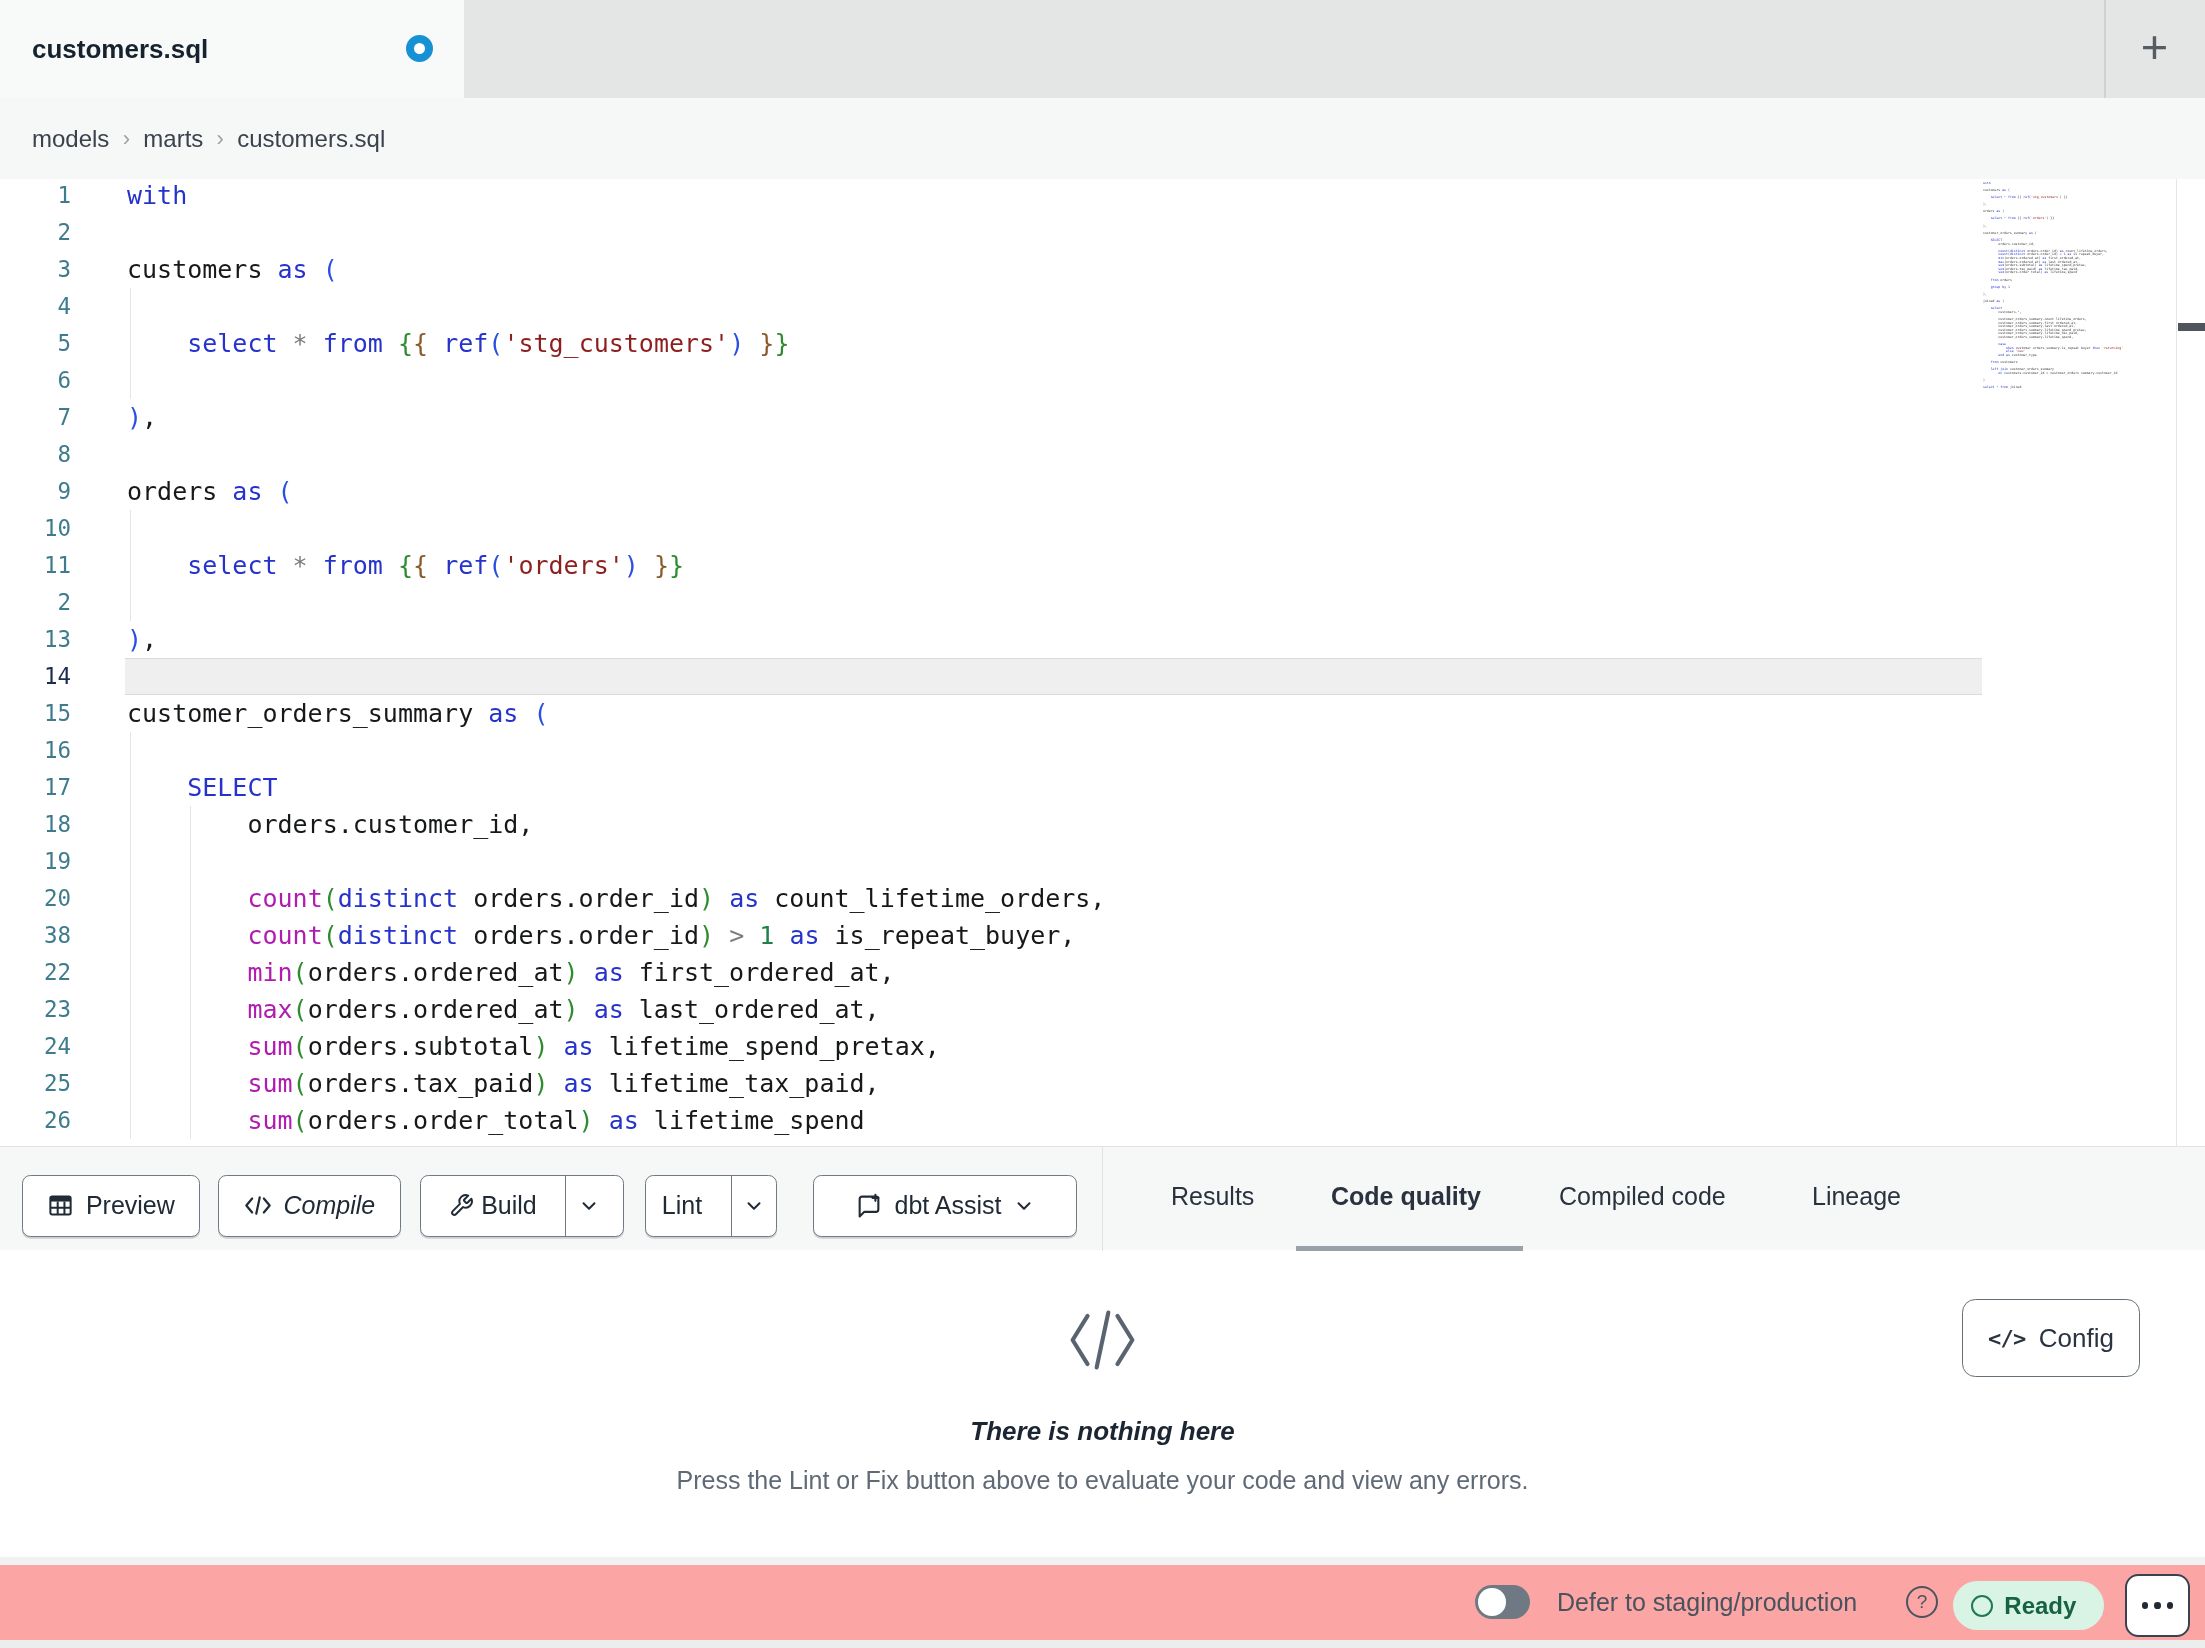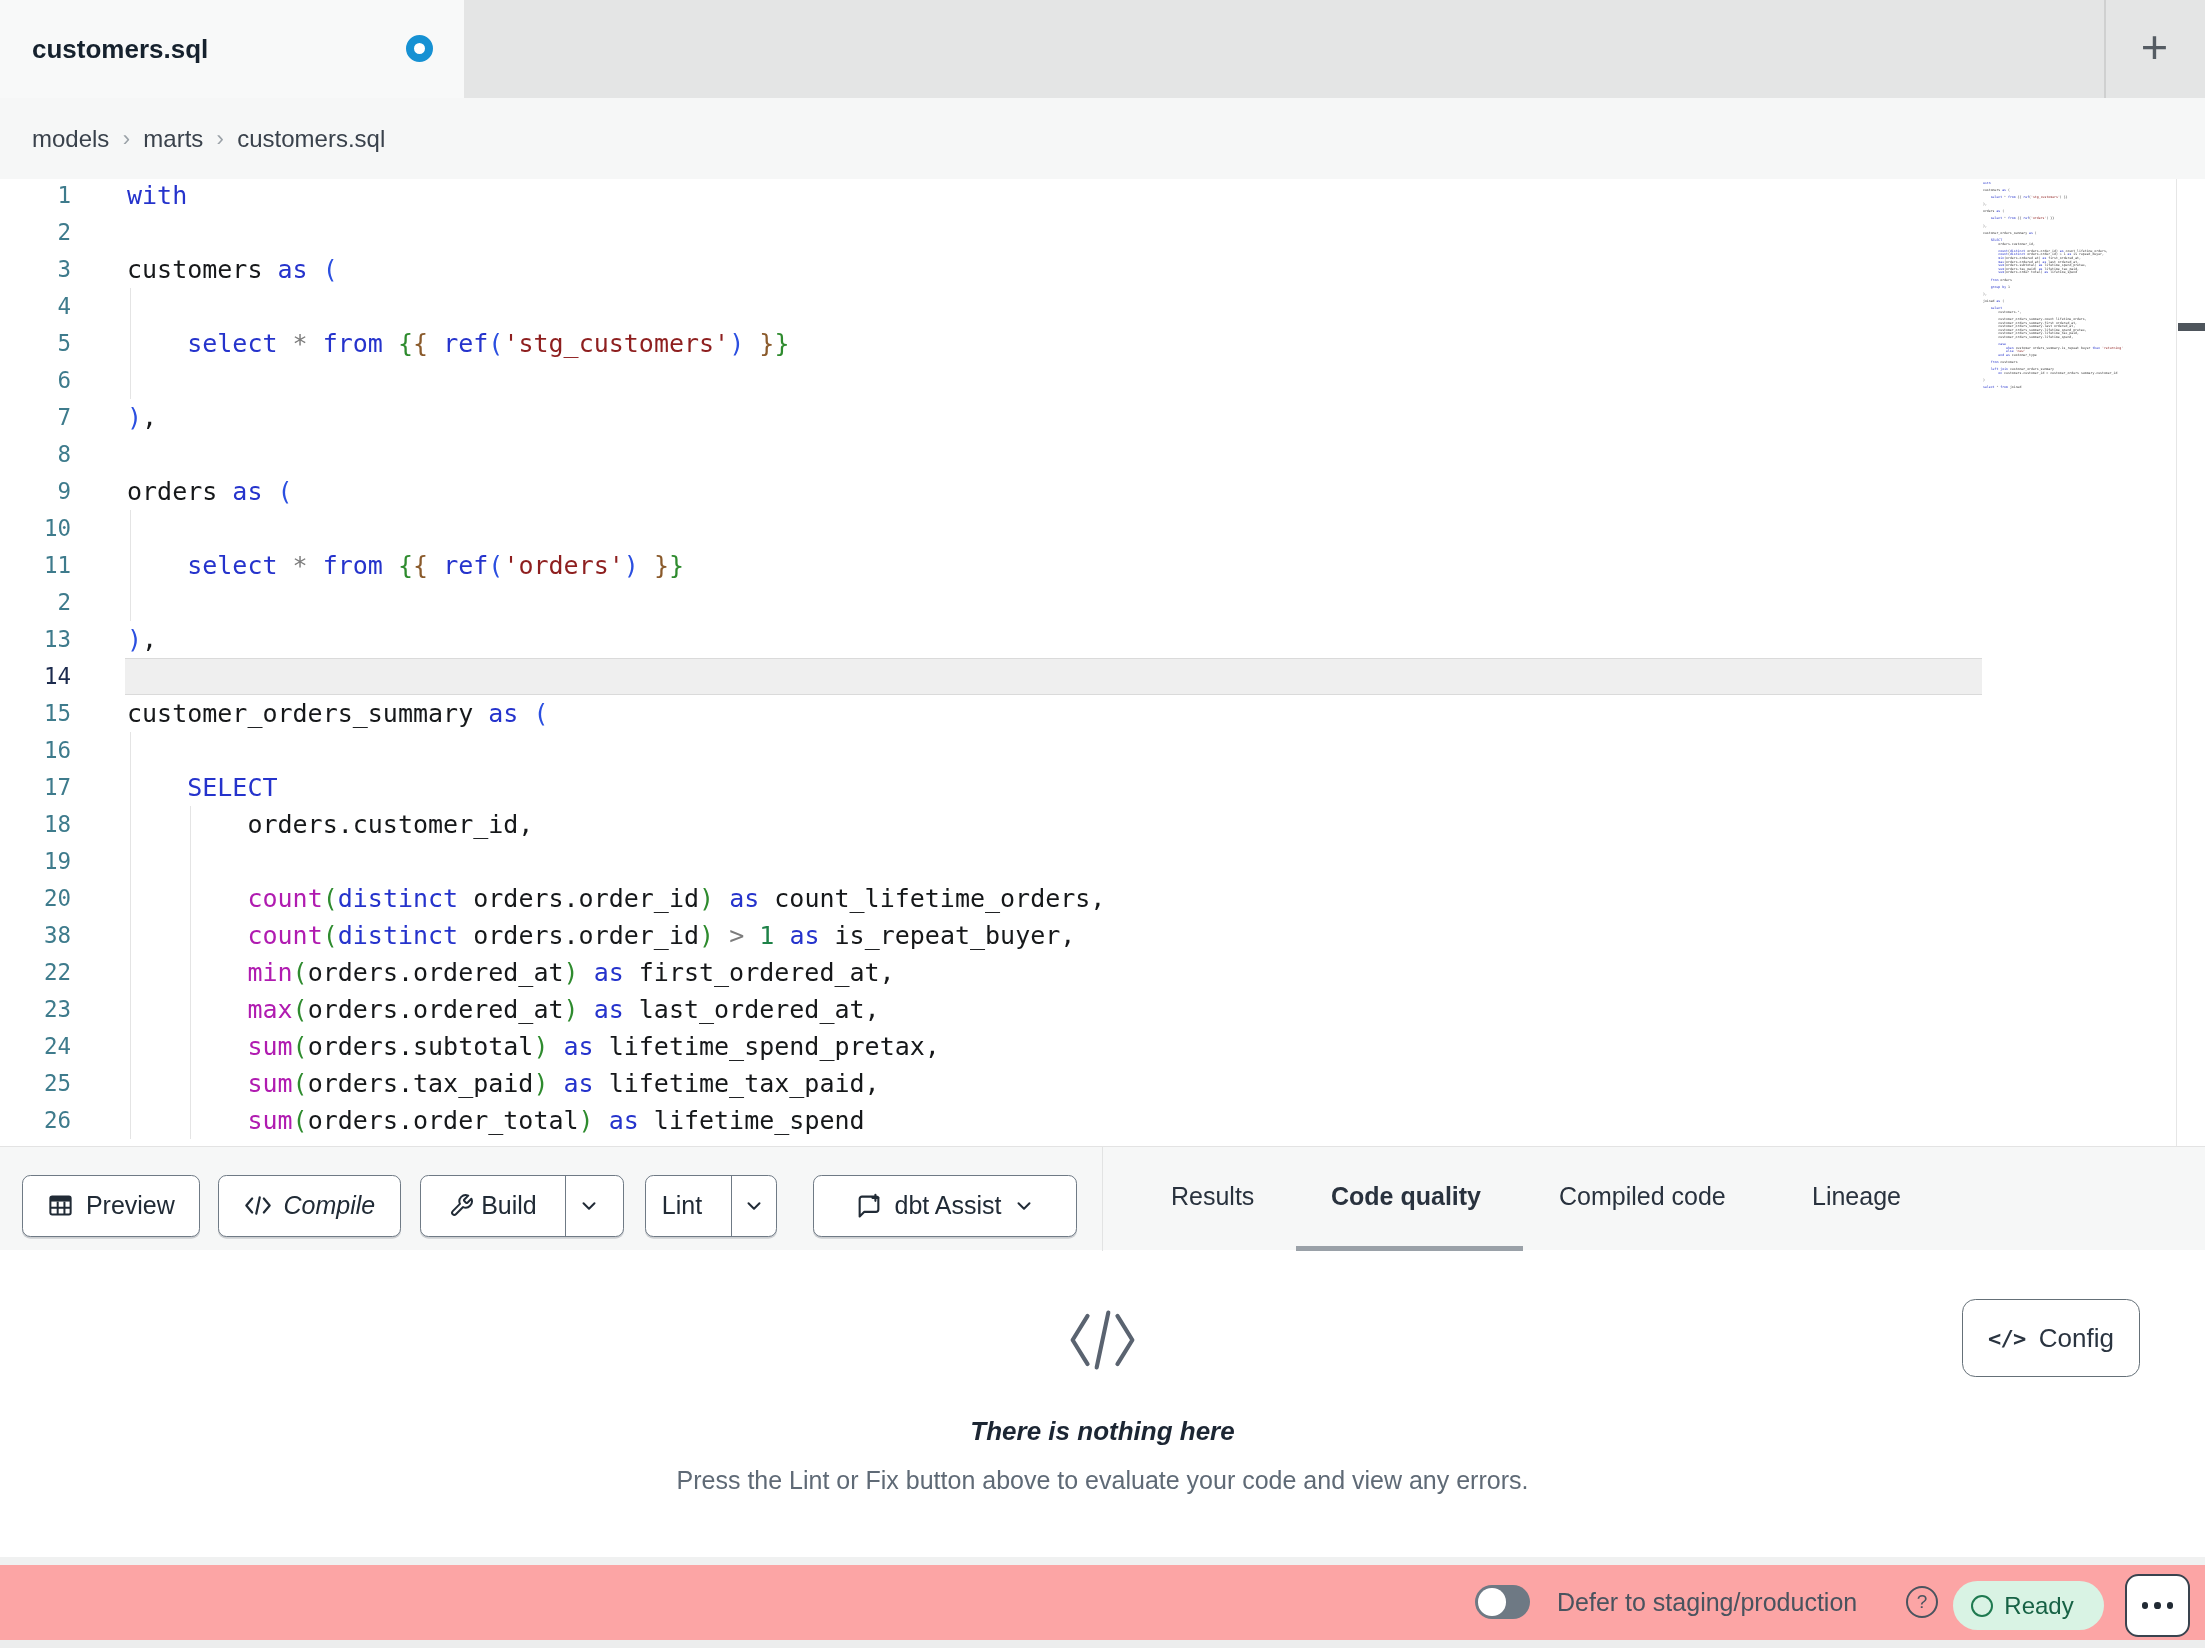--- a/index.html
+++ b/index.html
@@ -67,21 +67,21 @@
   
   .statusbar { position:absolute; left:0; top:1557px; width:2205px; height:91px; background:#fca5a5; }
   .status-strip-top { position:absolute; left:0; top:0; width:2205px; height:7.5px; background:#f0f1f1; }
   .status-strip-bot { position:absolute; left:0; top:83px; width:2205px; height:8.3px; background:#eceded; }
   .toggle { position:absolute; left:1475px; top:28px; width:55px; height:34px; border-radius:17.5px; background:#6e7984; }
   .toggle .knob { position:absolute; left:3.3px; top:3.3px; width:27.5px; height:27.5px; border-radius:50%; background:#ffffff; }
   .defer-label { position:absolute; left:1557px; top:27px; height:37px; line-height:37px; font-size:25px; color:#49535e; }
   .help-icon { position:absolute; left:1906px; top:29px; width:32px; height:32px; border:2.1px solid #4a545f; border-radius:50%;
                text-align:center; line-height:28px; font-size:19px; color:#4a545f; }
   .ready-badge { position:absolute; left:1953px; top:24px; width:151px; height:49px; background:#d9f3e4; border-radius:25px;
-                 display:flex; align-items:center; padding-left:18.3px; gap:11px; font-size:24px; color:#176245; }
+                 display:flex; align-items:center; padding-left:18.3px; gap:11px; font-size:24px; color:#176245;font-weight:bold; }
   .ready-ring { width:22px; height:22px; border:2.5px solid #1f7a50; border-radius:50%; }
   .more-btn { position:absolute; left:2125px; top:16.7px; width:65px; height:63px; background:#ffffff; border:2.1px solid #39434e;
               border-radius:13.3px; display:flex; align-items:center; justify-content:center; gap:5.8px; }
   .dot { width:6.7px; height:6.7px; border-radius:50%; background:#212a34; }
   svg { display:block; }
 </style>
 </head>
 <body>
 
 <div class="screen">

